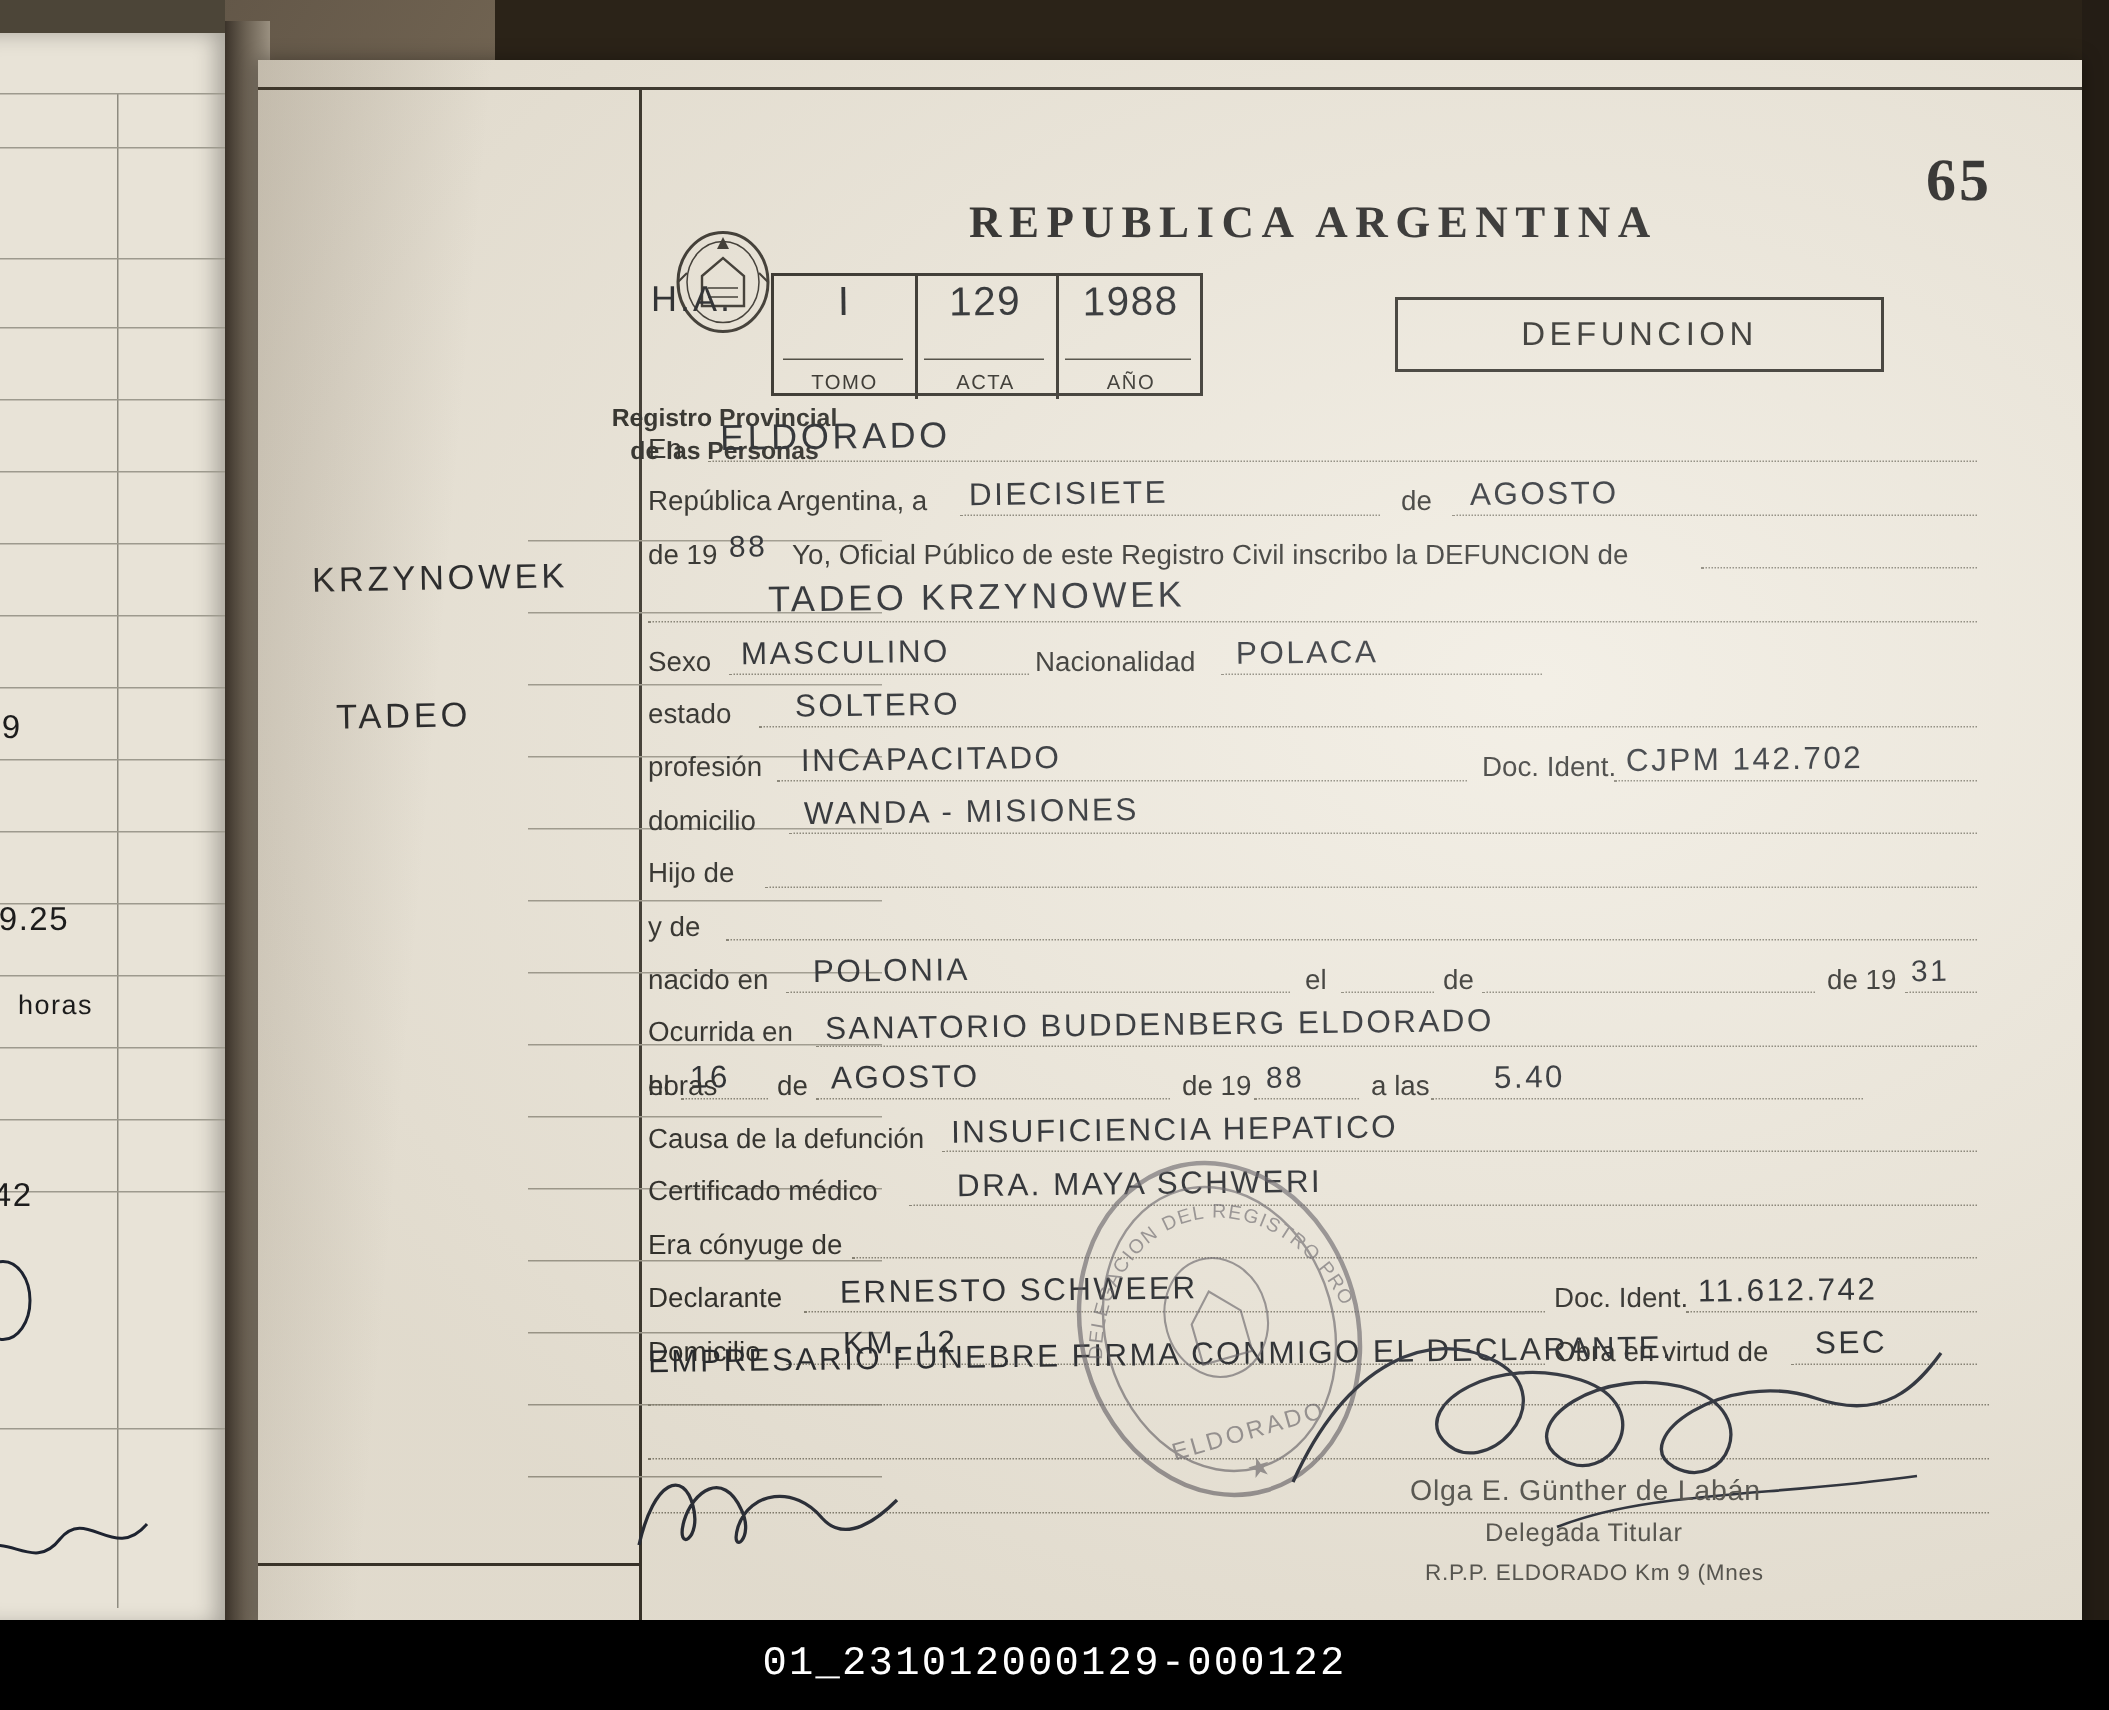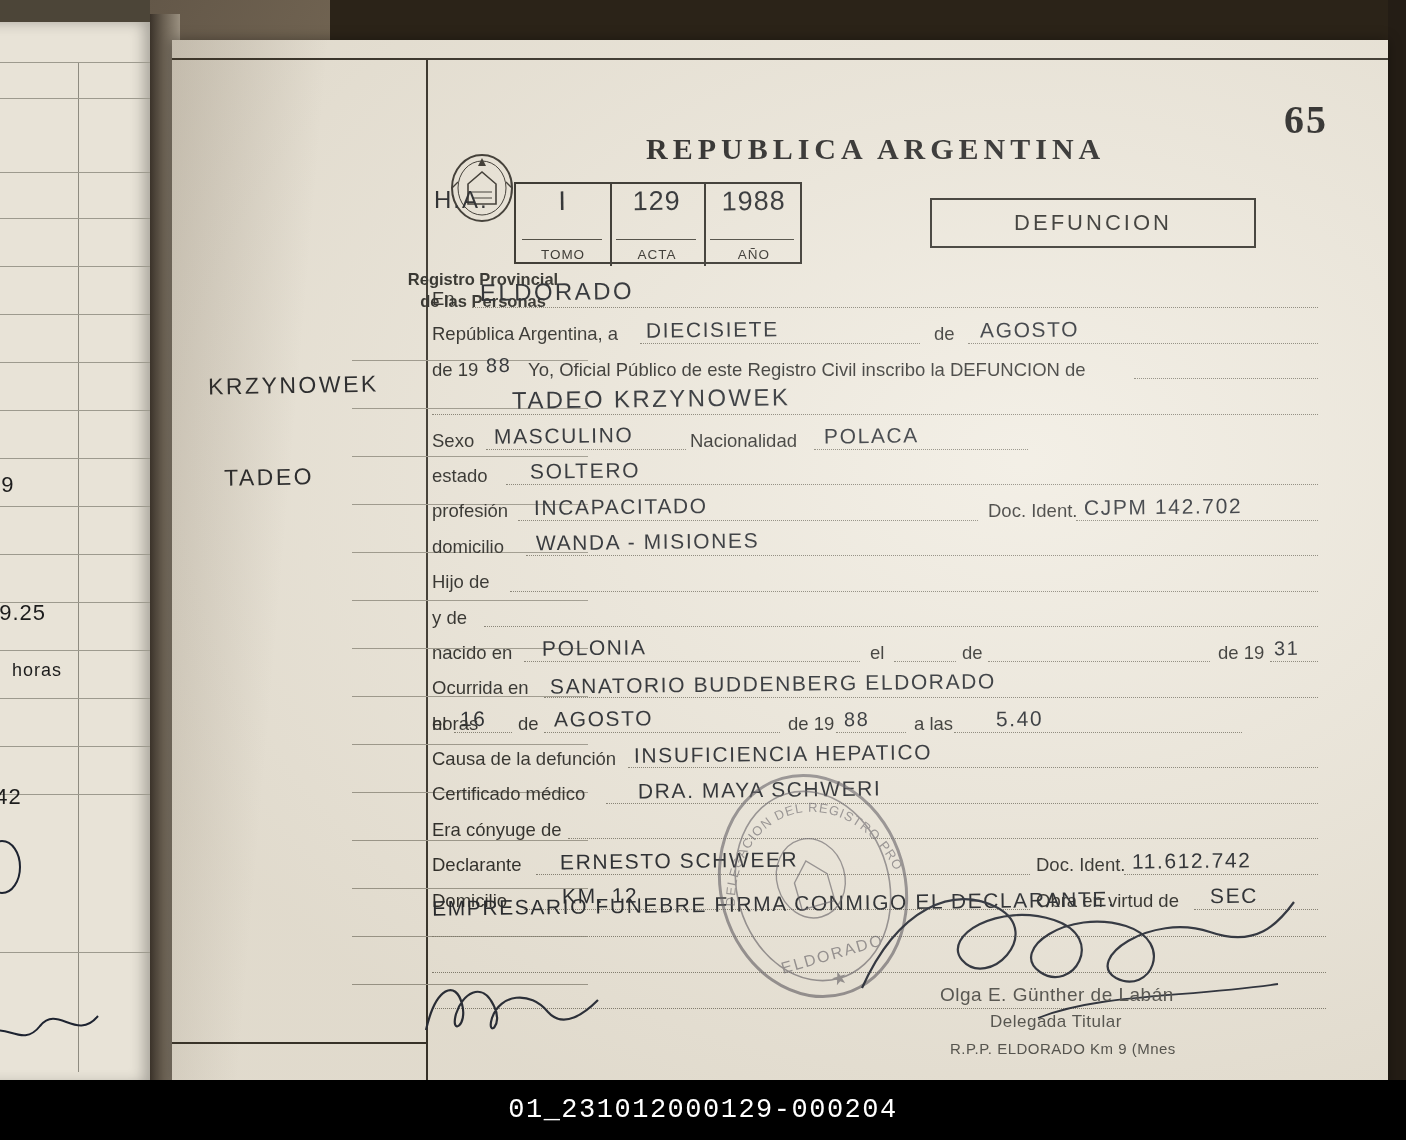--- a/index.html
+++ b/index.html
@@ -591,15 +591,15 @@
       <path d="M4,120 C40,40 96,16 140,40 C186,66 130,122 104,92 C84,68 140,34 196,52 C250,70 214,126 182,104 C150,82 210,40 268,58 C318,74 292,128 258,110 C226,92 292,44 352,64 C398,80 420,56 436,34" stroke-width="2.2"></path>
       <path d="M180,150 C240,126 320,130 420,116" stroke-width="1.8"></path>
     </svg>
 
     <div class="sig-name" style="left:768px; top:944px; font-size:19px;">Olga E. Günther de Labán</div>
     <div class="sig-name" style="left:818px; top:972px; font-size:17px;">Delegada Titular</div>
     <div class="sig-name" style="left:778px; top:1000px; font-size:15px;">R.P.P. ELDORADO Km 9 (Mnes</div>
   </div>
 
   <div class="footer">
-    <span>01_231012000129-000204</span>
+    <span>01_231012000129-000122</span>
   </div>
 </div>
 
 </body></html>

